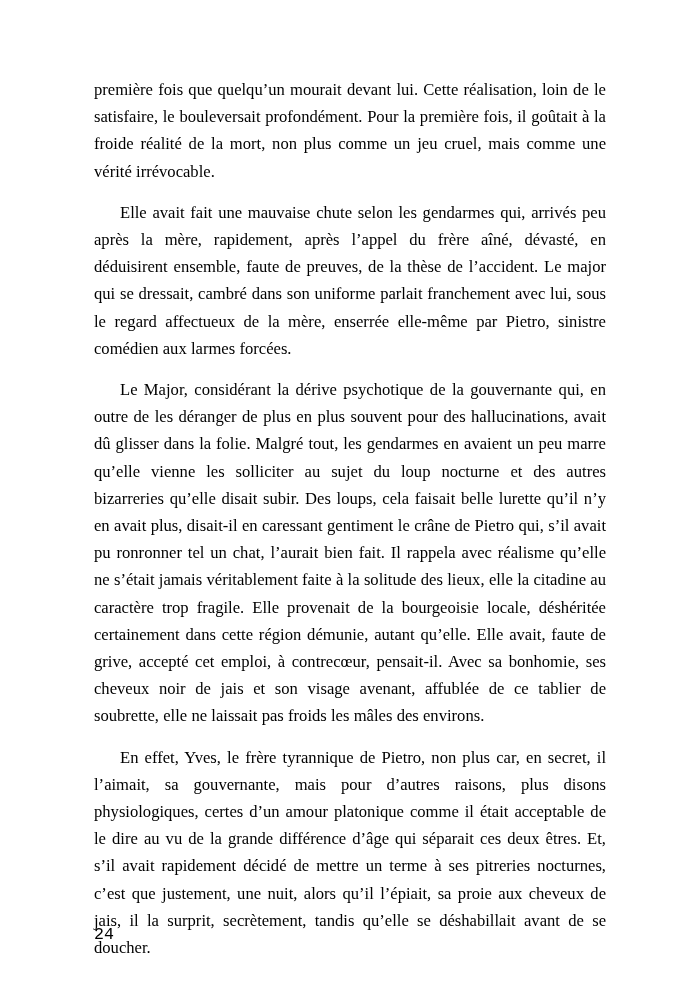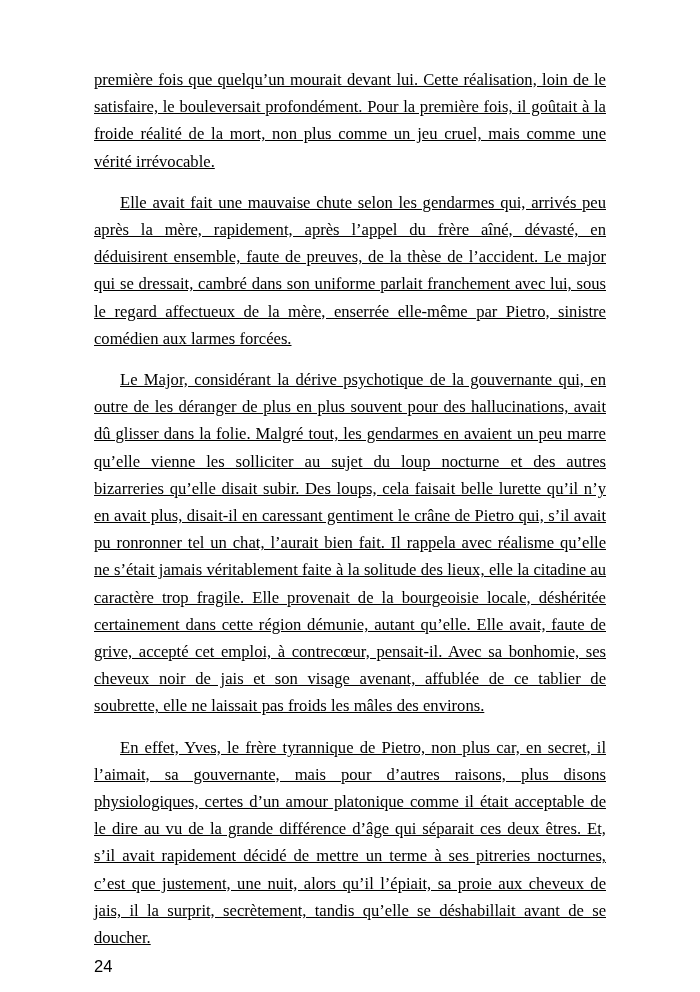--- a/index.html
+++ b/index.html
@@ -14,23 +14,22 @@
     width: 700px;
     height: 992px;
     background: #ffffff;
     overflow: hidden;
     box-sizing: border-box;
   }
 
   .text-column {
     position: absolute;
     left: 94px;
-    top: 66px;
+    top: 76px;
     width: 512px;
-    text-decoration: underline;
   }
 
   .para {
     font-family: "Liberation Serif", "DejaVu Serif", serif;
     font-size: 16.6px;
     line-height: 27.2px;
     color: #000000;
     text-align: justify;
     text-justify: inter-word;
     margin: 0 0 14px 0;
@@ -40,22 +39,22 @@
     word-spacing: 0.1px;
   }
 
   .para.no-indent {
     text-indent: 0;
   }
 
   .page-number {
     position: absolute;
     left: 94px;
-    top: 957px;
-    font-family: Liberation Sans, sans-serif;
+    top: 925px;
+    font-family: Liberation Mono, monospace;
     font-size: 16.6px;
     line-height: 20px;
     color: #000000;
     text-align: left;
   }
 </style>
 </head>
 <body>
 
 <div class="page">

